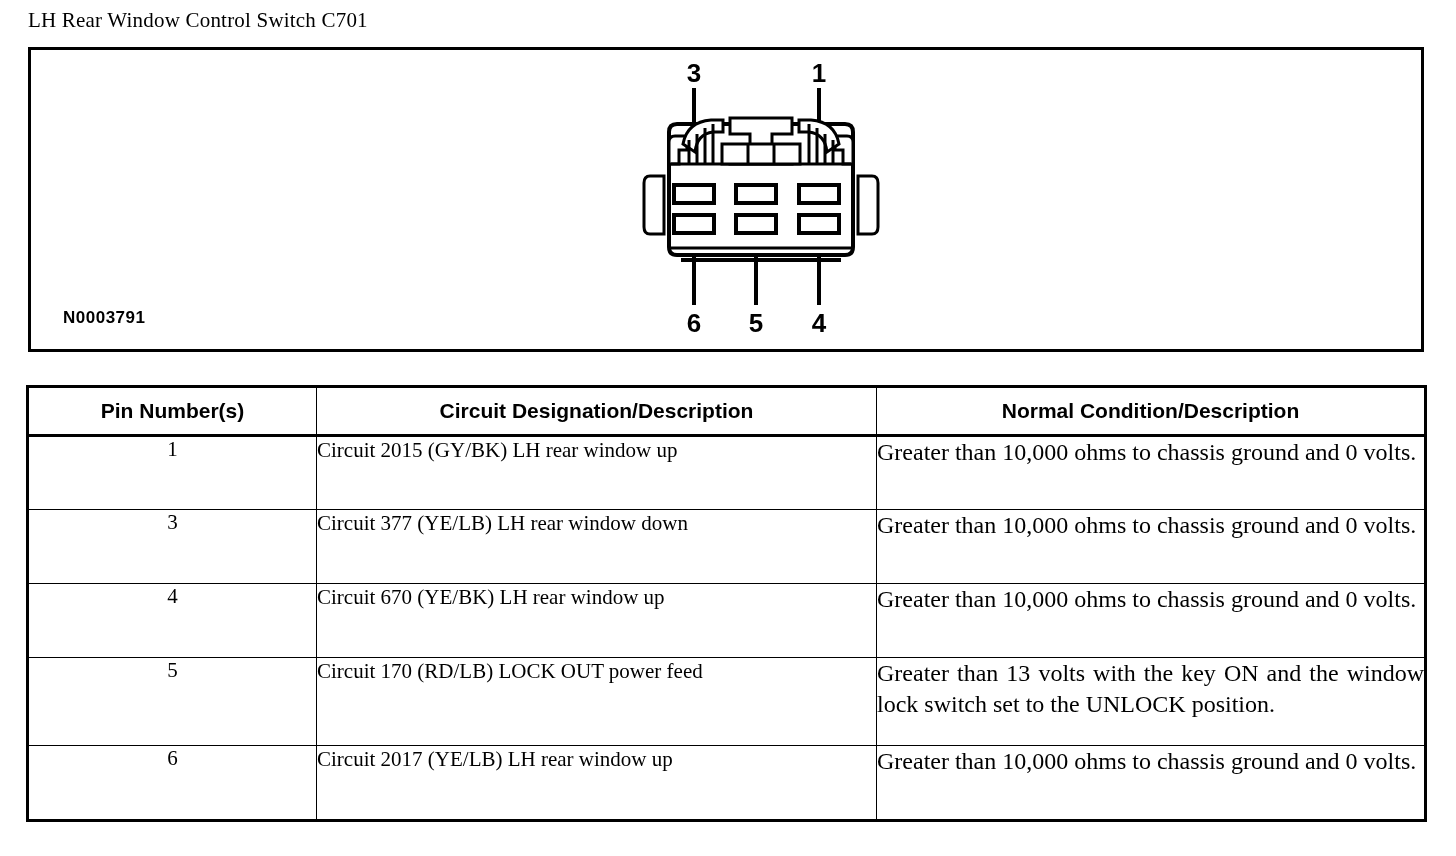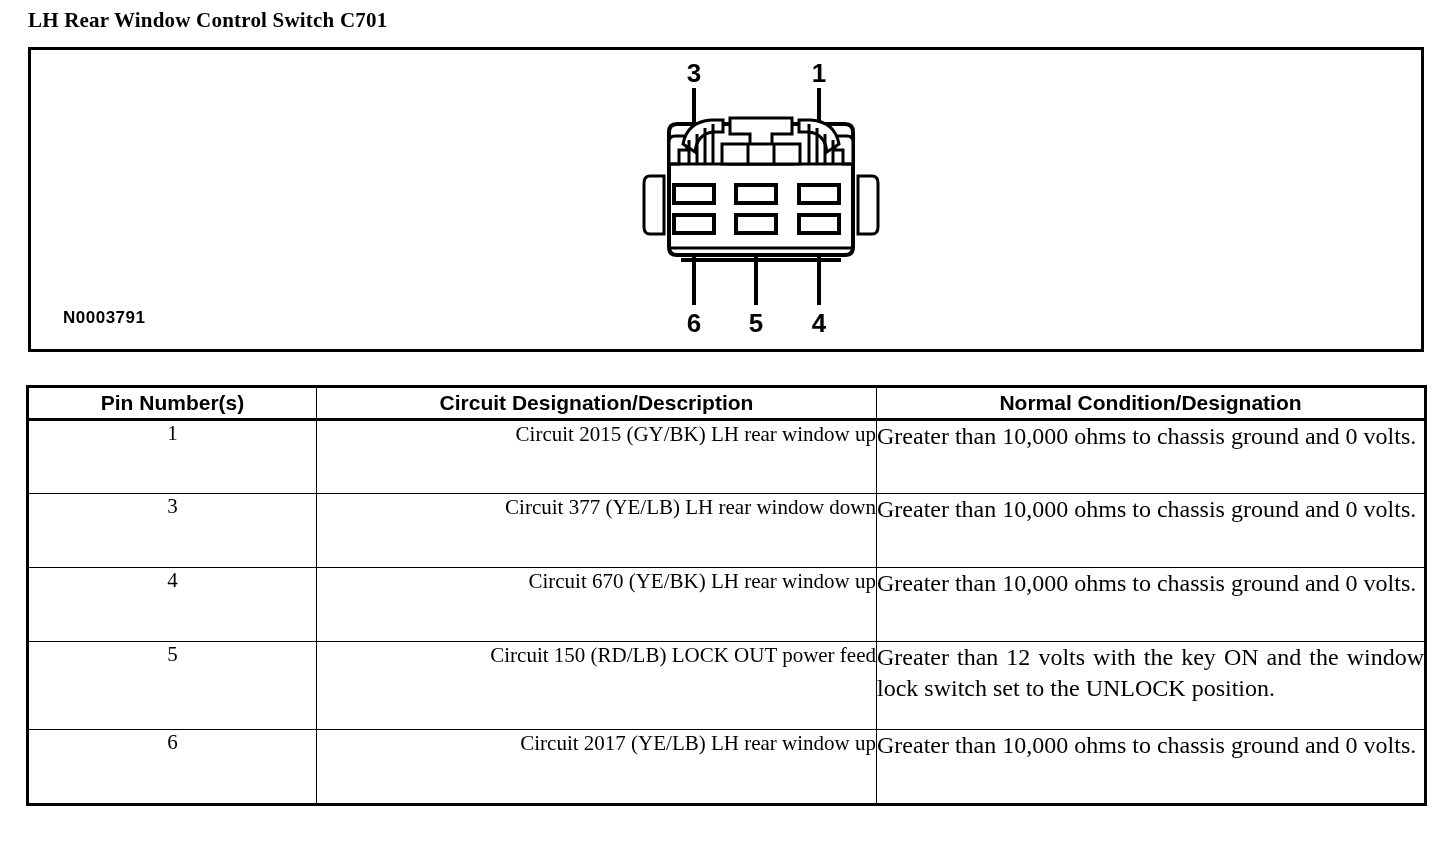--- a/index.html
+++ b/index.html
@@ -15,21 +15,21 @@
     color: #000000;
     overflow: hidden;
   }
 
   
   .page-title {
     position: absolute;
     left: 28px;
     top: 8px;
     font-family: "Liberation Serif", "DejaVu Serif", serif;
-    font-weight: bold;
+    font-weight: normal;
     font-size: 21px;
     letter-spacing: 0.2px;
     white-space: nowrap;
   }
 
   
   .figure-box {
     position: absolute;
     left: 28px;
     top: 47px;
@@ -81,40 +81,40 @@
   .pin-table {
     outline: 3px solid #000000;
     outline-offset: -1px;
   }
   .pin-table thead th {
     font-family: "Liberation Sans", "DejaVu Sans", sans-serif;
     font-weight: bold;
     font-size: 21px;
     text-align: center;
     vertical-align: middle;
-    height: 32px;
+    height: 48px;
     padding: 0 6px;
     border-bottom: 3px solid #000000;
     white-space: nowrap;
   }
 
   col.c-pin  { width: 288px; }
   col.c-desc { width: 560px; }
   col.c-meas { width: 548px; }
 
   .pin-table tbody tr { height: 74px; }
   .pin-table tbody tr.tall { height: 88px; }
 
   .cell-pin {
     text-align: center;
     font-size: 21px;
     padding-top: 9px;
   }
   .cell-desc {
-    text-align: right;
+    text-align: left;
     font-size: 21px;
     line-height: 1.30;
     padding: 9px 8px 6px 8px;
   }
   .cell-meas {
     text-align: justify;
     text-align-last: left;
     font-size: 24px;
     line-height: 1.30;
     padding: 9px 10px 6px 10px;
@@ -199,43 +199,43 @@
 <table class="pin-table">
   <colgroup>
     <col class="c-pin">
       <col class="c-desc">
       <col class="c-meas">
   </colgroup>
   <thead>
     <tr>
       <th>Pin Number(s)</th>
       <th>Circuit Designation/Description</th>
-      <th>Normal Condition/Designation</th>
+      <th>Normal Condition/Description</th>
     </tr>
   </thead>
   <tbody>
     <tr>
       <td class="cell-pin">1</td>
       <td class="cell-desc">Circuit 2015 (GY/BK) LH rear window up</td>
       <td class="cell-meas">Greater than 10,000 ohms to chassis ground and 0 volts.</td>
     </tr>
     <tr>
       <td class="cell-pin">3</td>
       <td class="cell-desc">Circuit 377 (YE/LB) LH rear window down</td>
       <td class="cell-meas">Greater than 10,000 ohms to chassis ground and 0 volts.</td>
     </tr>
     <tr>
       <td class="cell-pin">4</td>
       <td class="cell-desc">Circuit 670 (YE/BK) LH rear window up</td>
       <td class="cell-meas">Greater than 10,000 ohms to chassis ground and 0 volts.</td>
     </tr>
     <tr class="tall">
       <td class="cell-pin">5</td>
-      <td class="cell-desc">Circuit 150 (RD/LB) LOCK OUT power feed</td>
-      <td class="cell-meas">Greater than 12 volts with the key ON and the window lock switch set to the UNLOCK position.</td>
+      <td class="cell-desc">Circuit 170 (RD/LB) LOCK OUT power feed</td>
+      <td class="cell-meas">Greater than 13 volts with the key ON and the window lock switch set to the UNLOCK position.</td>
     </tr>
     <tr>
       <td class="cell-pin">6</td>
       <td class="cell-desc">Circuit 2017 (YE/LB) LH rear window up</td>
       <td class="cell-meas">Greater than 10,000 ohms to chassis ground and 0 volts.</td>
     </tr>
   </tbody>
 </table>
 
 </body></html>

